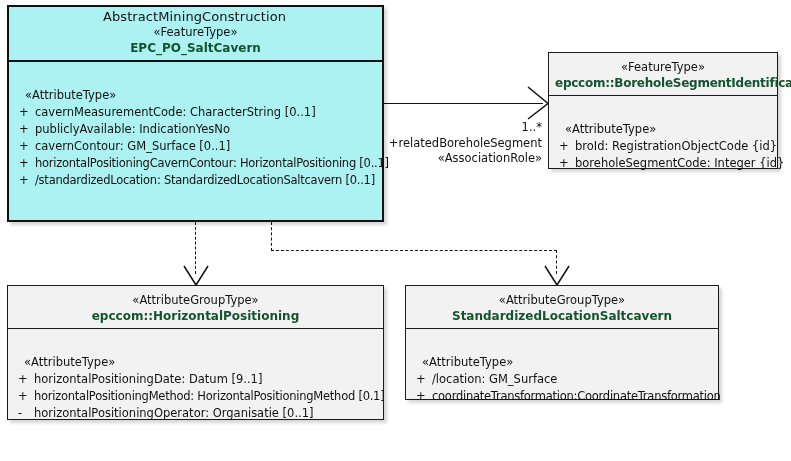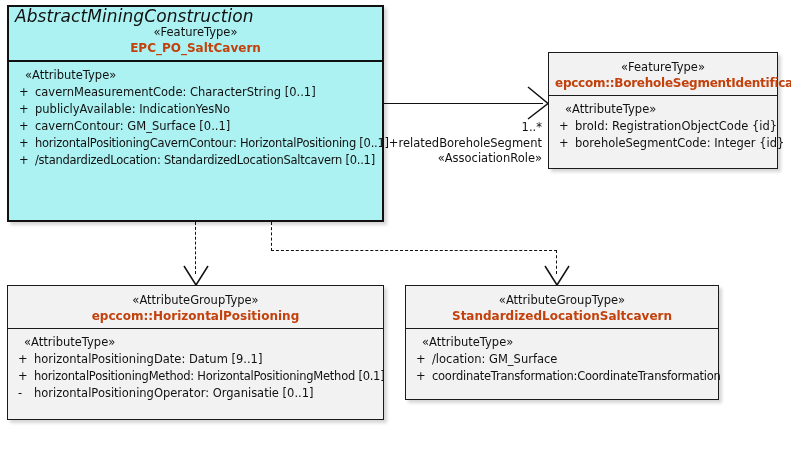--- a/index.html
+++ b/index.html
@@ -32,43 +32,43 @@
     border-bottom: 2px solid #111111;
   }
   .class-header {
     box-sizing: border-box;
     border-bottom: 1.6px solid #1a1a1a;
     padding: 2px 6px 4px 6px;
     text-align: center;
   }
   .frame-title {
     display: block;
-    text-align: left;
-    font-style: italic;
-    font-size: 17px;
+    text-align: center;
+    font-size: 13px;
     color: #111;
     line-height: 15px;
     padding-right: 2px;
     letter-spacing: 0.1px;
   }
   .stereotype {
     display: block;
     font-size: 11.5px;
     color: #111;
     line-height: 16px;
   }
   .class-name {
     display: block;
     font-weight: bold;
     font-size: 12px;
-    color: #c2410c;
+    color: #14532d;
     line-height: 16px;
   }
   .class-body {
     padding: 5px 7px 5px 4px;
+    margin-top: 20px;
   }
   .group-label {
     font-size: 11.5px;
     color: #111;
     line-height: 17px;
     padding-left: 12px;
   }
   .attr-row {
     display: flex;
     align-items: baseline;

